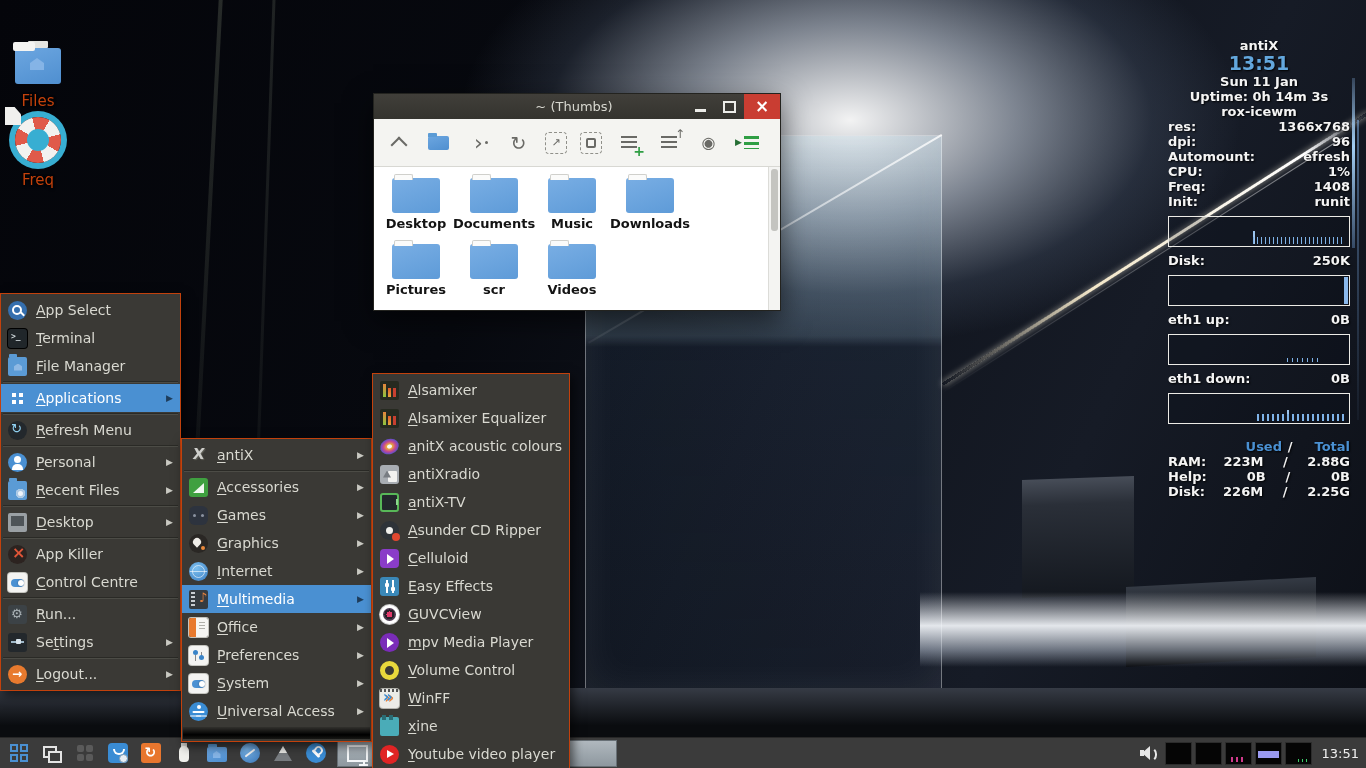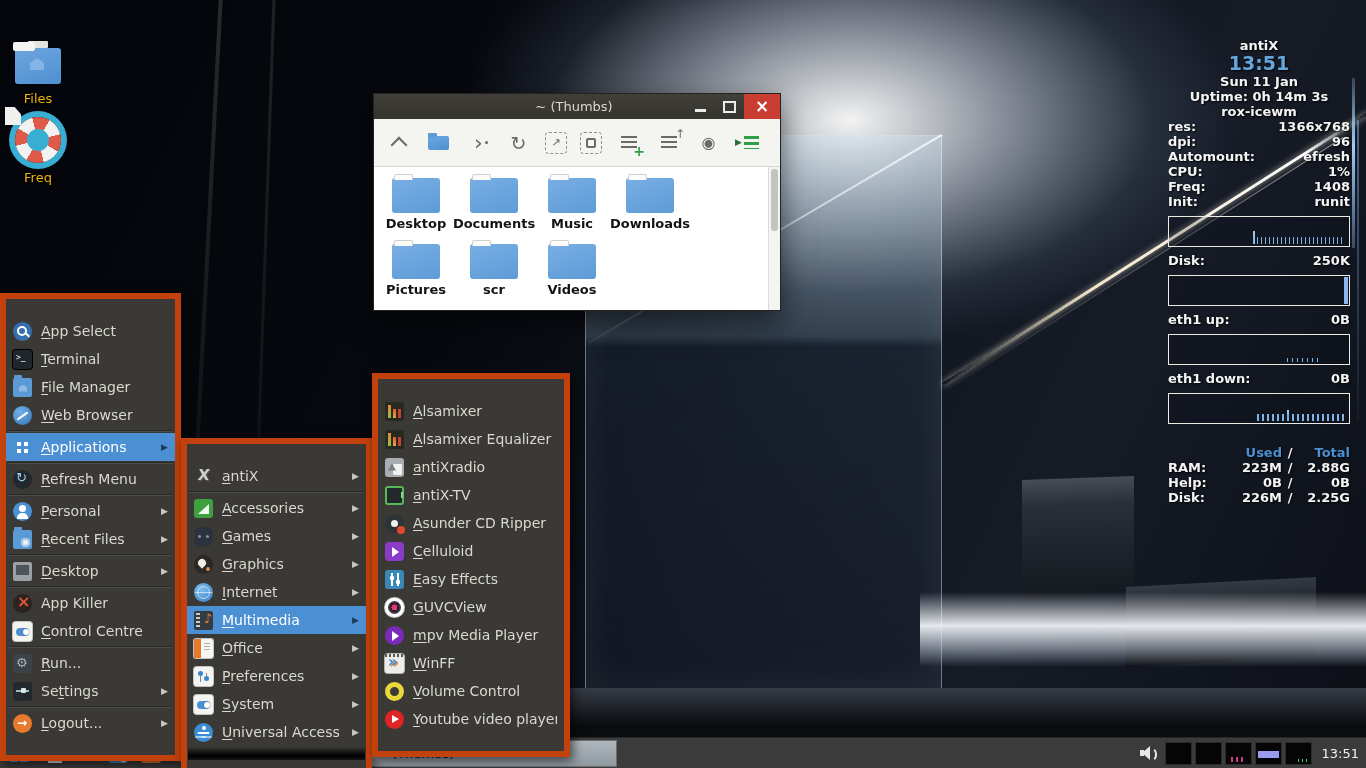--- a/index.html
+++ b/index.html
@@ -24,21 +24,21 @@
   .streak2{left:938px;top:395px;width:480px;height:1px;transform:rotate(-32.5deg);transform-origin:0 0;background:linear-gradient(90deg,transparent,rgba(255,255,255,.5));}
   .right-line{left:1352px;top:78px;width:3px;height:170px;background:linear-gradient(180deg,rgba(150,200,255,.25),rgba(170,215,255,.95) 40%,rgba(120,170,230,.35));}
   .right-line2{left:1357px;top:120px;width:2px;height:300px;background:linear-gradient(180deg,rgba(130,180,240,.5),rgba(130,180,240,.05));}
   .floor{left:0;top:538px;width:1366px;height:152px;background:radial-gradient(ellipse 640px 150px at 660px 665px,rgba(240,244,250,.9),rgba(150,165,190,.35) 58%,rgba(30,36,46,0) 100%);}
   .floor-band{left:920px;top:592px;width:446px;height:75px;background:linear-gradient(180deg,rgba(245,248,252,0),rgba(245,248,252,.92) 45%,rgba(190,200,215,.5) 78%,rgba(245,248,252,0));}
   .cube1{left:1022px;top:478px;width:112px;height:118px;background:linear-gradient(180deg,#474d58 0%,#2a2f38 22%,#14181f 100%);transform:skewY(-2deg);}
   .cube2{left:1126px;top:582px;width:190px;height:80px;background:linear-gradient(180deg,#343a44 0%,#0d0f13 60%);transform:skewY(-3deg);}
   .floor-dark{left:0;top:688px;width:1366px;height:50px;background:linear-gradient(180deg,#363b45,#0a0c0f 75%);}
 
   
-  .dicon{position:absolute;width:72px;text-align:center;color:#eab308;font-size:13px;text-shadow:0 1px 3px #000,0 0 2px #000;z-index:3;}
+  .dicon{position:absolute;width:72px;text-align:center;color:#c2410c;font-size:15px;text-shadow:0 1px 3px #000,0 0 2px #000;z-index:3;}
   .dicon .dlabel{display:block;margin-top:4px;}
   .fol-big{display:inline-block;width:46px;height:36px;background:linear-gradient(160deg,#6ca6e0,#4f8fd0);border-radius:3px;position:relative;margin-top:8px;}
   .fol-big::before{content:"";position:absolute;top:-6px;left:-2px;width:22px;height:9px;background:#f4f4f2;border-radius:2px;box-shadow:14px -2px 0 -1px #e4e4e0;}
   .fol-big::after{content:"";position:absolute;left:15px;top:10px;width:14px;height:12px;background:#85b4e6;clip-path:polygon(50% 0,100% 42%,100% 100%,0 100%,0 42%);}
   .help-big{display:inline-block;width:46px;height:46px;border-radius:50%;position:relative;margin-top:3px;
       background:conic-gradient(#e05a4a 0 30deg,#f2f2f0 30deg 75deg,#e05a4a 75deg 120deg,#f2f2f0 120deg 165deg,#e05a4a 165deg 210deg,#f2f2f0 210deg 255deg,#e05a4a 255deg 300deg,#f2f2f0 300deg 345deg,#e05a4a 345deg);
       box-shadow:0 0 0 6px #38aed2;}
   .help-big::after{content:"";position:absolute;left:12px;top:12px;width:22px;height:22px;border-radius:50%;background:#38aed2;}
   .help-big::before{content:"";position:absolute;left:-10px;top:-10px;width:16px;height:18px;background:#f0f0ee;clip-path:polygon(0 0,60% 0,100% 40%,100% 100%,0 100%);z-index:1;}
 
@@ -49,26 +49,26 @@
   .c-time{font-size:19px;color:#63a7dd;line-height:21px;font-weight:bold;}
   .crow{display:flex;justify-content:space-between;line-height:15px;}
   .cgraph{height:29px;border:1px solid #ecebe6;margin:7px 0 6px;position:relative;background:rgba(6,10,18,.20);}
   .cgraph::after{content:"";position:absolute;}
   .g-cpu::after{right:4px;bottom:2px;width:92px;height:7px;background:repeating-linear-gradient(90deg,#7fb3e8 0 1px,transparent 1px 4px);}
   .g-cpu::before{content:"";position:absolute;right:94px;bottom:2px;width:2px;height:13px;background:#9cc4ee;}
   .g-disk::after{right:1px;top:1px;bottom:1px;width:4px;background:#8ab8ec;}
   .g-up::after{right:28px;bottom:2px;width:34px;height:4px;background:repeating-linear-gradient(90deg,#7fb3e8 0 1px,transparent 1px 5px);}
   .g-down::after{right:4px;bottom:2px;width:88px;height:7px;background:repeating-linear-gradient(90deg,#7fb3e8 0 2px,transparent 2px 5px);}
   .g-down::before{content:"";position:absolute;right:60px;bottom:2px;width:2px;height:11px;background:#9cc4ee;}
-  .uhdr{display:flex;justify-content:flex-end;line-height:15px;margin-top:21px;align-items:center;}
+  .uhdr{display:flex;justify-content:flex-end;line-height:15px;margin-top:15px;align-items:center;}
   .uhdr .uu,.uhdr .ut{color:#4a90d2;}
   .uu{width:56px;text-align:right;}
   .us{width:16px;text-align:center;}
   .ut{width:52px;text-align:right;}
-  .urow{display:flex;line-height:15px;}
+  .urow{display:flex;line-height:15px;gap:16px;}
   .urow .ulbl{flex:1;}
 
   
   #win{position:absolute;left:373px;top:93px;width:408px;height:218px;background:#fff;
        border:1px solid #23231f;box-shadow:0 10px 26px rgba(0,0,0,.55);z-index:10;box-sizing:border-box;}
   .titlebar{height:25px;background:linear-gradient(180deg,#413f3a,#34332e);display:flex;align-items:stretch;color:#d8d8d0;font-size:13px;}
   .title{flex:1;text-align:center;line-height:25px;padding-left:88px;white-space:nowrap;overflow:hidden;}
   .wbtn{width:29px;display:flex;align-items:center;justify-content:center;position:relative;}
   .wbtn.min::after{content:"";width:11px;height:3px;background:#ecece8;margin-top:7px;}
   .wbtn.max::after{content:"";width:9px;height:8px;border:2px solid #ecece8;}
@@ -93,21 +93,21 @@
   .ti-menu::after{content:"▶";position:absolute;left:0;top:8px;font-size:9px;color:#256e34;}
   .files{position:relative;height:143px;display:flex;flex-wrap:wrap;align-content:flex-start;padding:4px 14px 0 3px;box-sizing:border-box;overflow:hidden;}
   .fitem{width:78px;height:66px;display:flex;flex-direction:column;align-items:center;}
   .ffold{width:48px;height:35px;background:linear-gradient(160deg,#79aee4,#5e9bd8);border-radius:3px;position:relative;margin-top:7px;flex:none;}
   .ffold::before{content:"";position:absolute;top:-4px;left:2px;width:17px;height:5px;background:#fbfbfa;border:1px solid #d0d0cc;border-bottom:none;border-radius:2px 2px 0 0;}
   .flabel{font-weight:bold;font-size:13px;color:#141414;margin-top:3px;white-space:nowrap;}
   .vsb{position:absolute;right:0;top:73px;width:12px;height:143px;background:#f4f4f2;border-left:1px solid #dcdcd8;box-sizing:border-box;}
   .vsb::after{content:"";position:absolute;left:2px;top:2px;width:7px;height:62px;background:#c4c4c0;border-radius:3px;}
 
   
-  .menu{position:absolute;background:#3a3935;border:6px solid #c2410c;box-shadow:3px 4px 10px rgba(0,0,0,.6);padding:18px 0;z-index:30;box-sizing:border-box;}
+  .menu{position:absolute;background:#3a3935;border:1px solid #c2410c;box-shadow:3px 4px 10px rgba(0,0,0,.6);padding:2px 0;z-index:30;box-sizing:border-box;}
   #menu-root{left:0;top:293px;width:181px;}
   #menu-apps{left:181px;top:438px;width:191px;}
   #menu-mm{left:372px;top:373px;width:198px;}
   .menu-item{height:28px;display:flex;align-items:center;padding:0 7px;color:#d9d9d1;font-size:14px;gap:9px;cursor:default;}
   .menu-item.hl{background:#4a90d2;color:#fff;}
   .ml{flex:1;white-space:nowrap;overflow:hidden;}
   .mn{text-decoration:underline;text-underline-offset:2px;}
   .arrow{font-size:9px;color:#c9c9c2;flex:none;}
   .menu-item.hl .arrow{color:#1e3c5a;}
   .menu-sep{height:0;margin:1px 2px;border-top:1px solid #2a2a26;border-bottom:1px solid #4c4c46;}
@@ -407,24 +407,20 @@
       <span class="ml"><span class="mn">A</span>pp Select</span>
     </div>
     <div class="menu-item">
       <span class="mi ic-terminal"></span>
       <span class="ml"><span class="mn">T</span>erminal</span>
     </div>
     <div class="menu-item">
       <span class="mi ic-file-manager"></span>
       <span class="ml"><span class="mn">F</span>ile Manager</span>
     </div>
-    <div class="menu-item">
-      <span class="mi ic-web-browser"></span>
-      <span class="ml"><span class="mn">W</span>eb Browser</span>
-    </div>
     <div class="menu-sep"></div>
     <div class="menu-item hl">
       <span class="mi ic-applications"></span>
       <span class="ml"><span class="mn">A</span>pplications</span>
       <span class="arrow">▶</span>
     </div>
     <div class="menu-sep"></div>
     <div class="menu-item">
       <span class="mi ic-refresh"></span>
       <span class="ml"><span class="mn">R</span>efresh Menu</span>
@@ -529,20 +525,24 @@
 <div class="menu" id="menu-mm">
     <div class="menu-item">
       <span class="mi ic-alsamixer"></span>
       <span class="ml"><span class="mn">A</span>lsamixer</span>
     </div>
     <div class="menu-item">
       <span class="mi ic-alsamixer"></span>
       <span class="ml"><span class="mn">A</span>lsamixer Equalizer</span>
     </div>
     <div class="menu-item">
+      <span class="mi ic-acoustic"></span>
+      <span class="ml"><span class="mn">a</span>nitX acoustic colours</span>
+    </div>
+    <div class="menu-item">
       <span class="mi ic-antixradio"></span>
       <span class="ml"><span class="mn">a</span>ntiXradio</span>
     </div>
     <div class="menu-item">
       <span class="mi ic-antix-tv"></span>
       <span class="ml"><span class="mn">a</span>ntiX-TV</span>
     </div>
     <div class="menu-item">
       <span class="mi ic-asunder"></span>
       <span class="ml"><span class="mn">A</span>sunder CD Ripper</span>
@@ -557,26 +557,30 @@
     </div>
     <div class="menu-item">
       <span class="mi ic-guvcview"></span>
       <span class="ml"><span class="mn">G</span>UVCView</span>
     </div>
     <div class="menu-item">
       <span class="mi ic-mpv"></span>
       <span class="ml"><span class="mn">m</span>pv Media Player</span>
     </div>
     <div class="menu-item">
+      <span class="mi ic-volume-control"></span>
+      <span class="ml"><span class="mn">V</span>olume Control</span>
+    </div>
+    <div class="menu-item">
       <span class="mi ic-winff"></span>
       <span class="ml"><span class="mn">W</span>inFF</span>
     </div>
     <div class="menu-item">
-      <span class="mi ic-volume-control"></span>
-      <span class="ml"><span class="mn">V</span>olume Control</span>
+      <span class="mi ic-xine"></span>
+      <span class="ml"><span class="mn">x</span>ine</span>
     </div>
     <div class="menu-item">
       <span class="mi ic-youtube"></span>
       <span class="ml"><span class="mn">Y</span>outube video player</span>
     </div>
   </div>
 
 <div id="taskbar">
   <span id="tb-launchers" style="display:flex;align-items:center;gap:2px;">
       <span class="lbtn">

